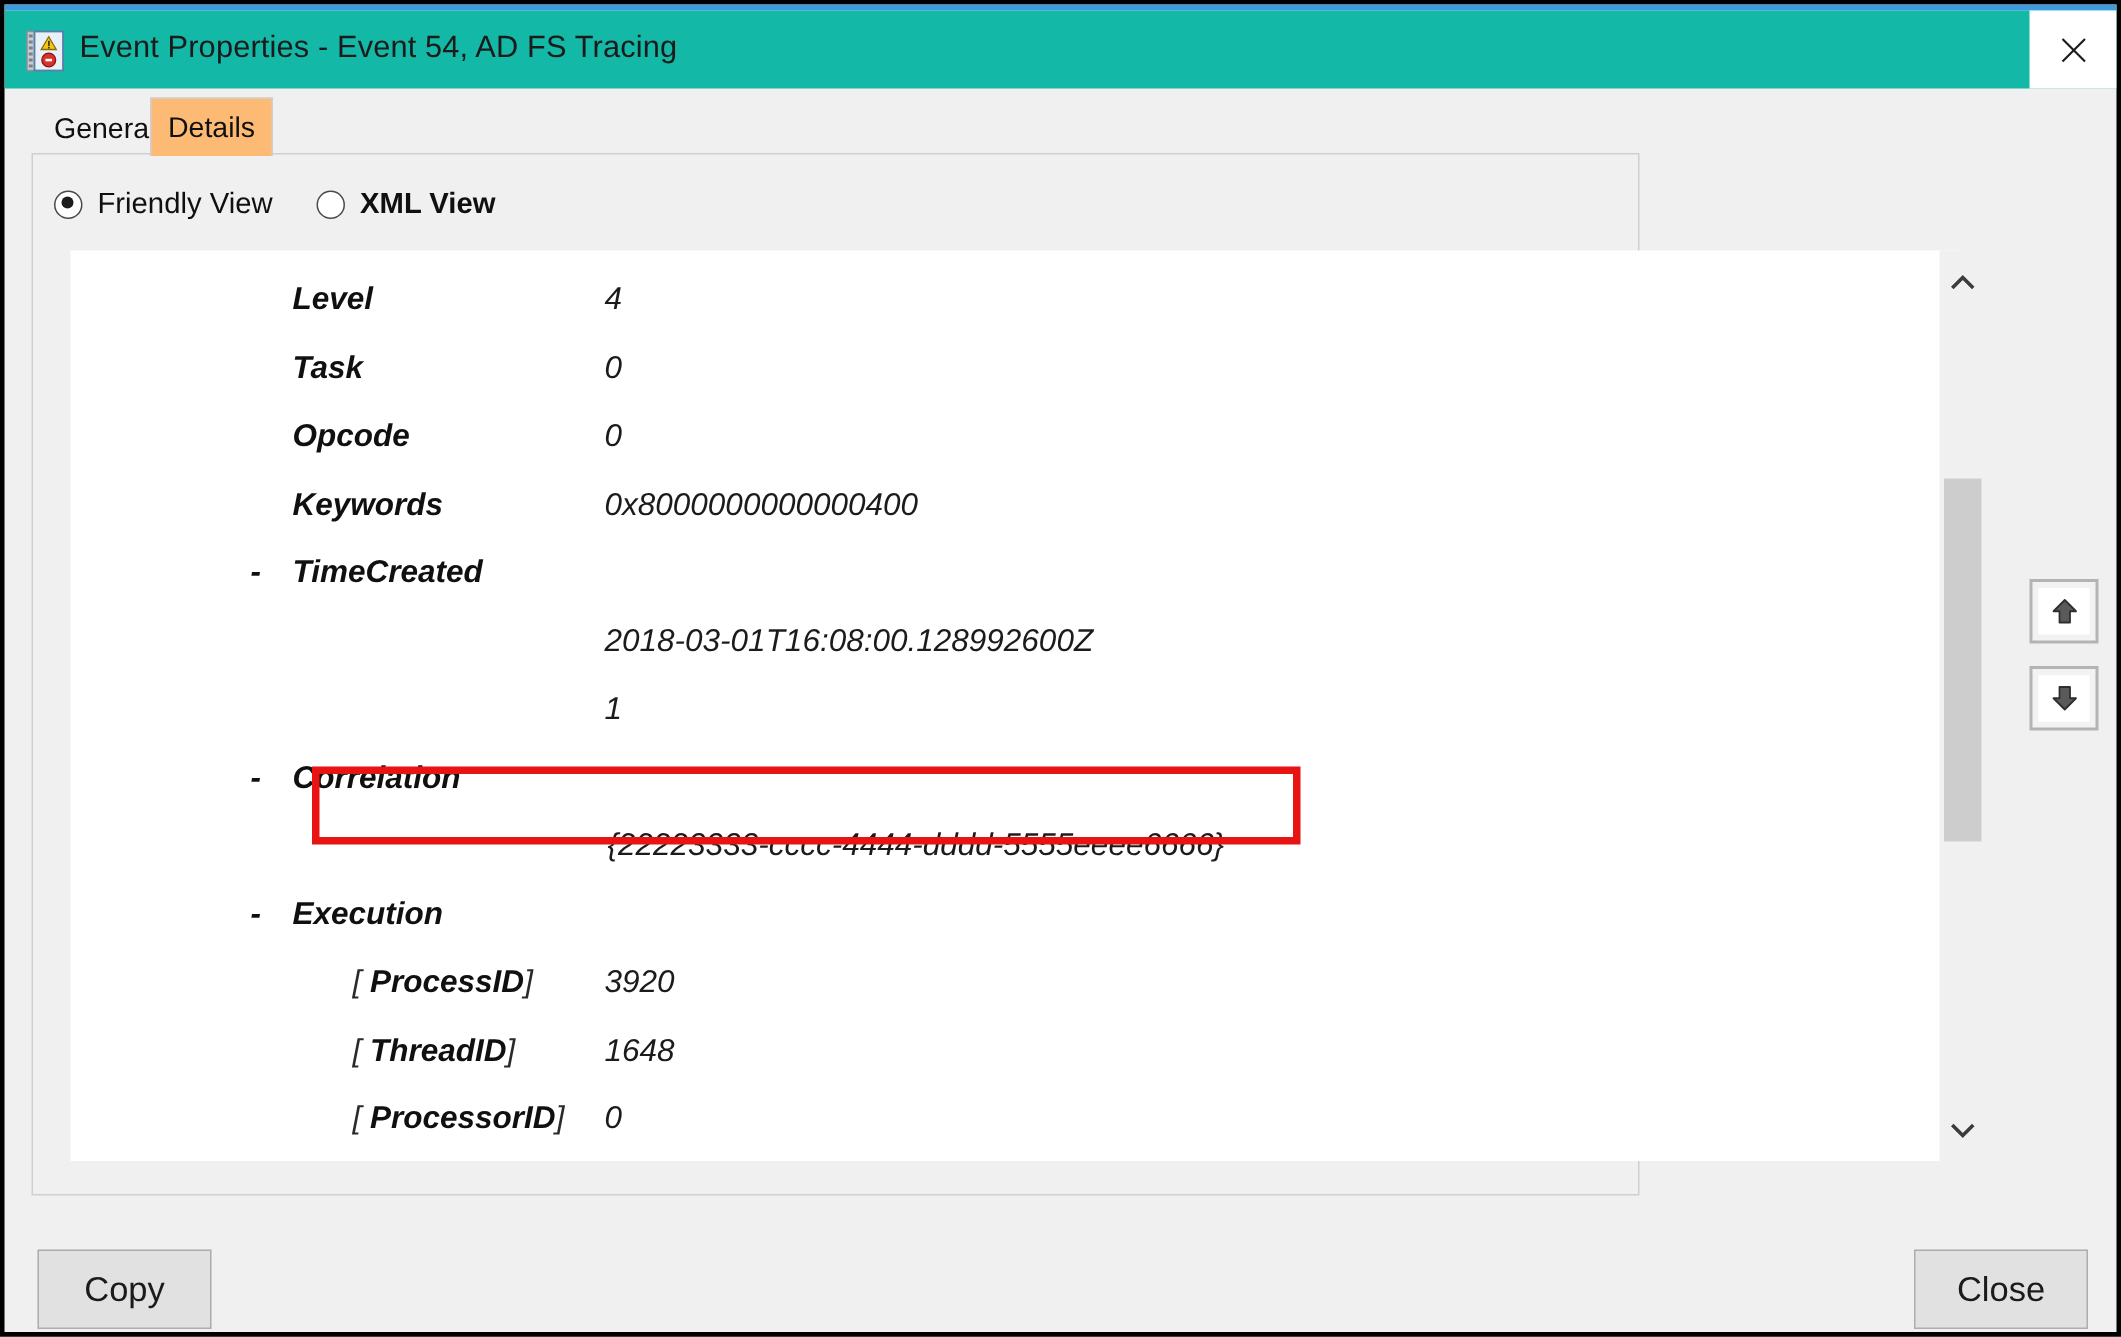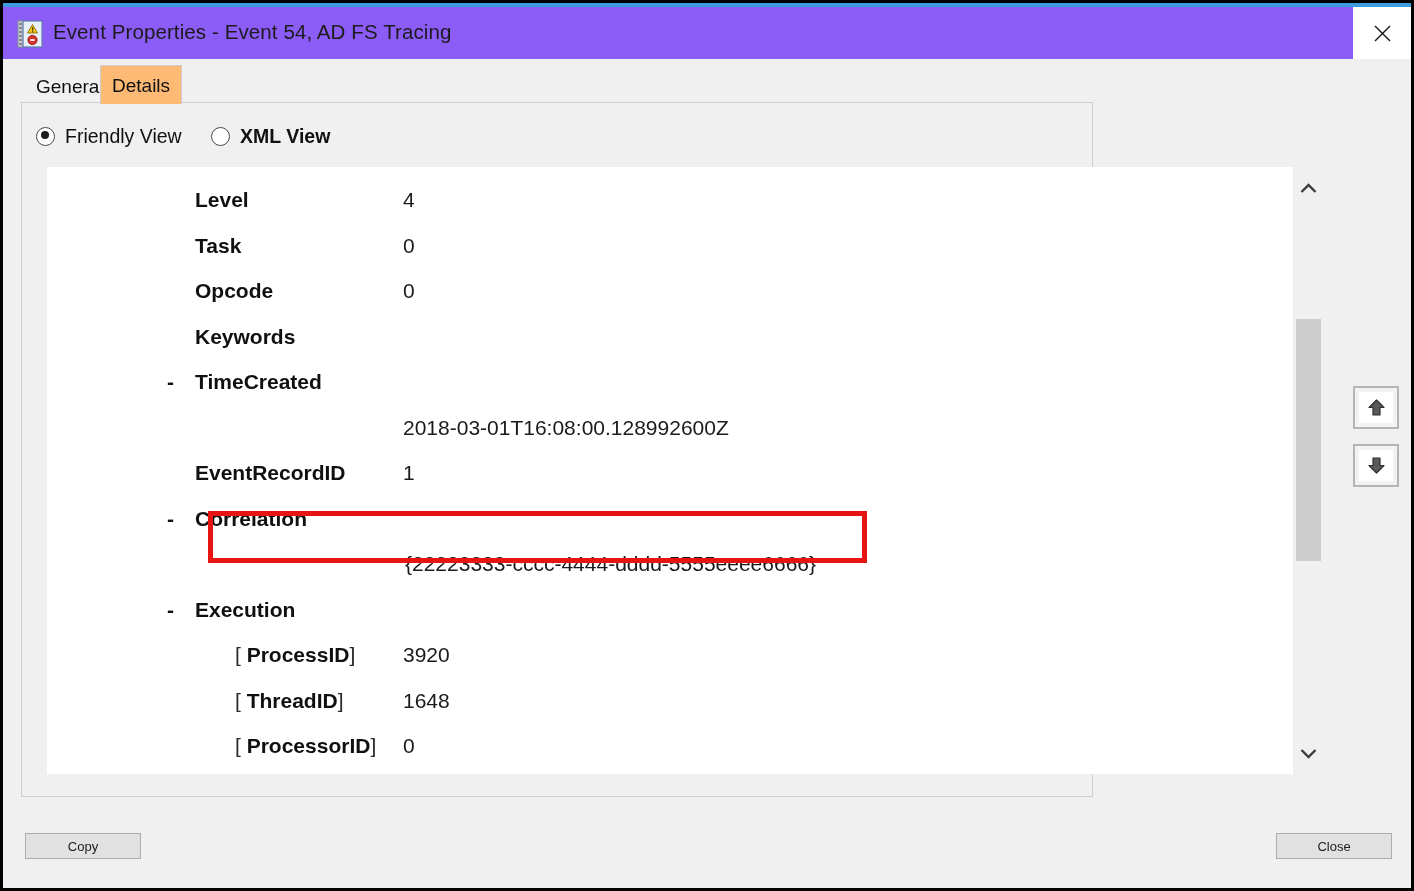--- a/index.html
+++ b/index.html
@@ -32,21 +32,21 @@
     height: 4px;
     background: #3d9be0;
   }
 
   
   #titlebar {
     position: absolute;
     left: 0; top: 4px;
     width: 1408px;
     height: 52px;
-    background: #8b5cf6;
+    background: #14b8a6;
   }
   #title-icon {
     position: absolute;
     left: 14px;
     top: 13px;
     width: 26px;
     height: 28px;
   }
   #title-text {
     position: absolute;
@@ -170,20 +170,21 @@
     height: 607px;
     background: #ffffff;
     overflow: hidden;
   }
   #details-list {
     position: absolute;
     left: 0;
     top: 0;
     width: 1225px;
     padding-top: 10px;
+    font-style: italic;
   }
   .row {
     height: 45.5px;
     position: relative;
     white-space: nowrap;
   }
   .dash {
     position: absolute;
     left: 120px;
     top: 0;
@@ -297,26 +298,26 @@
     height: 31px;
     background: #ffffff;
     display: flex;
     align-items: center;
     justify-content: center;
   }
 
   
   .dlgbtn {
     position: absolute;
-    height: 26px;
+    height: 53px;
     background: #e1e1e1;
     border: 1px solid #adadad;
     box-sizing: border-box;
     font-family: "Liberation Sans", sans-serif;
-    font-size: 13px;
+    font-size: 23px;
     color: #1b1b1b;
     cursor: pointer;
   }
   #btn-copy {
     left: 22px;
     top: 830px;
     width: 116px;
   }
   #btn-close {
     left: 1273px;
@@ -389,33 +390,33 @@
           <span class="v col">0</span>
         </div>
 
         <div class="row">
           <span class="k lvl0">Opcode</span>
           <span class="v col">0</span>
         </div>
 
         <div class="row">
           <span class="k lvl0">Keywords</span>
+          <span class="v col">0x8000000000000400</span>
         </div>
 
         <div class="row">
           <span class="dash">-</span>
           <span class="k lvl0">TimeCreated</span>
         </div>
 
         <div class="row">
           <span class="v after-systemtime">2018-03-01T16:08:00.128992600Z</span>
         </div>
 
         <div class="row">
-          <span class="k lvl0">EventRecordID</span>
           <span class="v col">1</span>
         </div>
 
         <div class="row">
           <span class="dash">-</span>
           <span class="k lvl0">Correlation</span>
         </div>
 
         <div class="row">
           <span class="v" style="left:358px;">{22223333-cccc-4444-dddd-5555eeee6666}</span>

